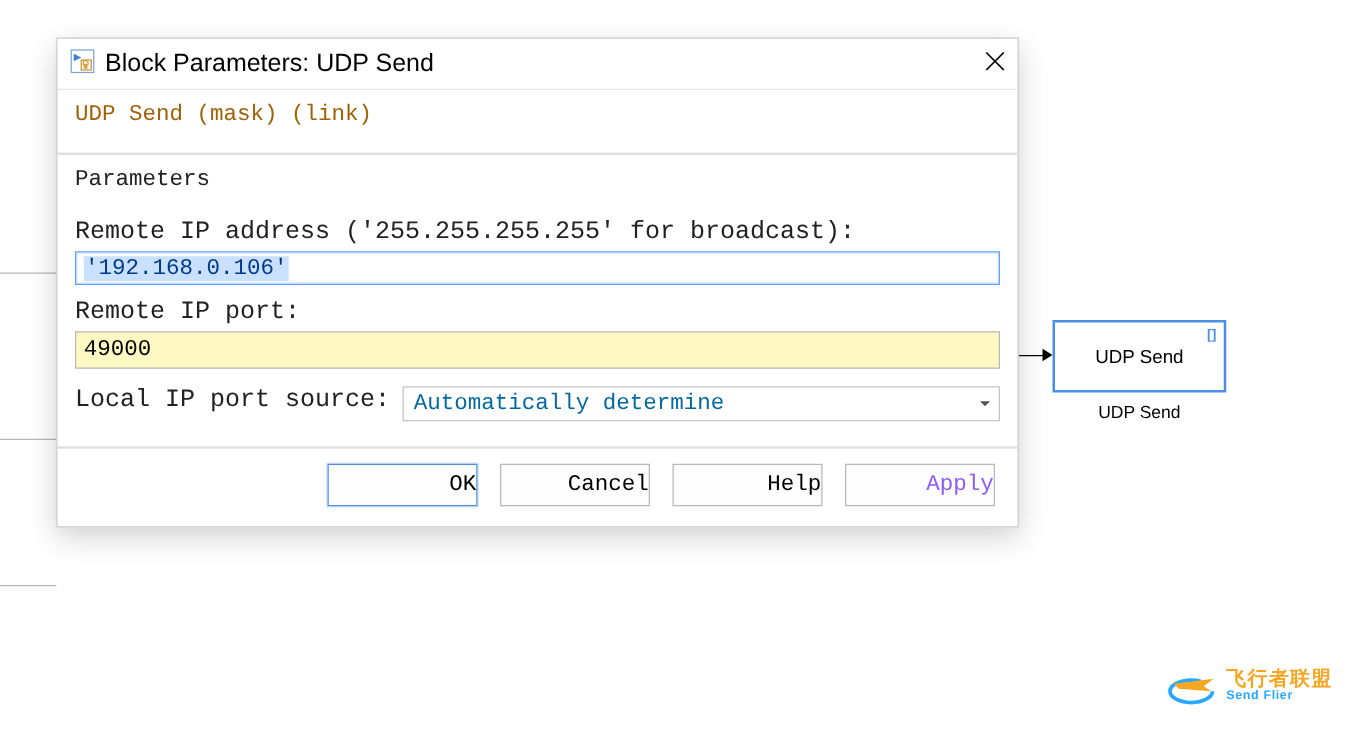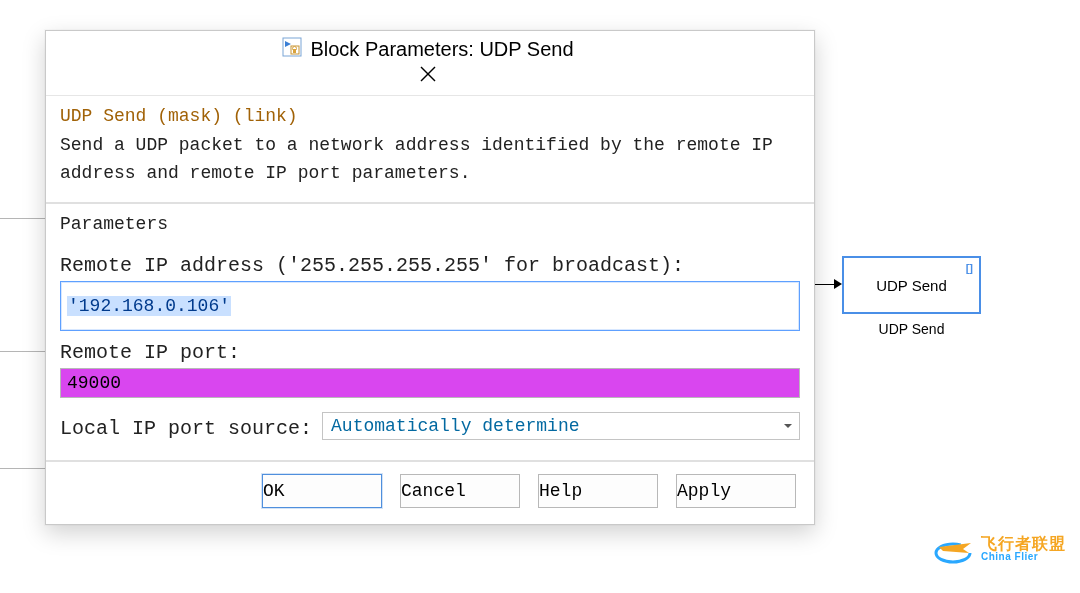--- a/index.html
+++ b/index.html
@@ -65,24 +65,23 @@
       left: 45px;
       top: 30px;
       width: 770px;
       background: #fff;
       border: 1px solid #c9c9c9;
       box-shadow: 0 8px 22px rgba(0,0,0,0.18), 0 0 0 1px rgba(0,0,0,0.02);
     }
     .titlebar {
       display: flex;
       align-items: center;
-      justify-content: flex-end;
-      padding: 6px 14px 6px 10px;
+      justify-content: space-between;
+      padding: 6px 2px 6px 10px;
       border-bottom: 1px solid #e6e6e6;
-      flex-direction: column;
     }
     .titlebar .left {
       display: flex;
       align-items: center;
       gap: 8px;
     }
     .title-text {
       font-size: 20px;
       font-weight: 400;
       color: #000;
@@ -128,45 +127,45 @@
       margin-bottom: 4px;
       display: block;
     }
     .text-input {
       width: 100%;
       font-size: 18px;
       padding: 4px 6px;
       border: 1px solid #b8b8b8;
       font-family: inherit;
       color: #000;
-      background: #d946ef;
+      background: #fef9c3;
     }
     .text-input.mono {
       font-family: "Consolas", "Courier New", monospace;
     }
     .ip-input-wrap {
       position: relative;
       width: 100%;
       border: 1px solid #5ea0ff;
       box-shadow: 0 0 0 1px rgba(94,160,255,0.25) inset;
       padding: 4px 6px;
       font-size: 18px;
-      height: 50px;
+      height: 27px;
       display: flex;
       align-items: center;
       font-family: "Consolas", "Courier New", monospace;
     }
     .ip-input-wrap .sel {
       background: #c9e0ff;
       color: #003a8c;
       padding: 0 1px;
     }
     .inline-row {
       display: flex;
-      align-items: flex-end;
+      align-items: flex-start;
       gap: 10px;
     }
     .inline-row .field-label {
       margin-bottom: 0;
       flex: 0 0 auto;
     }
     .select {
       flex: 1 1 auto;
       font-size: 18px;
       padding: 3px 26px 3px 8px;
@@ -201,29 +200,29 @@
       padding: 12px 18px 16px 14px;
     }
     .btn {
       min-width: 120px;
       padding: 6px 0;
       font-size: 18px;
       font-family: "Consolas", "Courier New", monospace;
       background: #fdfdfd;
       border: 1px solid #b8b8b8;
       color: #000;
-      text-align: left;
+      text-align: right;
       cursor: pointer;
     }
     .btn.ok {
       border: 1px solid #4f8fdd;
       box-shadow: 0 0 0 1px rgba(79,143,221,0.25);
     }
     .btn:disabled, .btn.disabled {
-      color: #000000;
+      color: #8b5cf6;
       cursor: default;
     }
     
     .logo {
       position: absolute;
       right: 14px;
       bottom: 28px;
       display: flex;
       align-items: center;
       gap: 6px;
@@ -282,21 +281,20 @@
     <div class="close-x">
       <svg width="16" height="16" viewBox="0 0 16 16">
         <line x1="1" y1="1" x2="15" y2="15" stroke="#000" stroke-width="1.4"></line>
         <line x1="15" y1="1" x2="1" y2="15" stroke="#000" stroke-width="1.4"></line>
       </svg>
     </div>
   </div>
 
   <div class="info-section">
     <div class="mask-line mono">UDP Send (mask) (link)</div>
-    <div class="desc mono">Send a UDP packet to a network address identified by the remote IP address and remote IP port parameters.</div>
   </div>
 
   <div class="params-section">
     <div class="params-heading mono">Parameters</div>
 
     <div class="field-row">
       <span class="field-label mono">Remote IP address ('255.255.255.255' for broadcast):</span>
       <div class="ip-input-wrap">
         <span class="sel">'192.168.0.106'</span>
       </div>
@@ -326,15 +324,15 @@
   </div>
 </div>
 
 <div class="logo">
   <svg width="42" height="32" viewBox="0 0 42 32">
     <ellipse cx="20" cy="20" rx="17" ry="9" fill="none" stroke="#2aa8ff" stroke-width="3" stroke-dasharray="70 40"></ellipse>
     <polygon points="6,14 38,10 30,16 36,20 10,18" fill="#f5a623"></polygon>
   </svg>
   <div class="logo-text">
     <span class="logo-cn">飞行者联盟</span>
-    <span class="logo-en">China Flier</span>
+    <span class="logo-en">Send Flier</span>
   </div>
 </div>
 
 </body></html>

